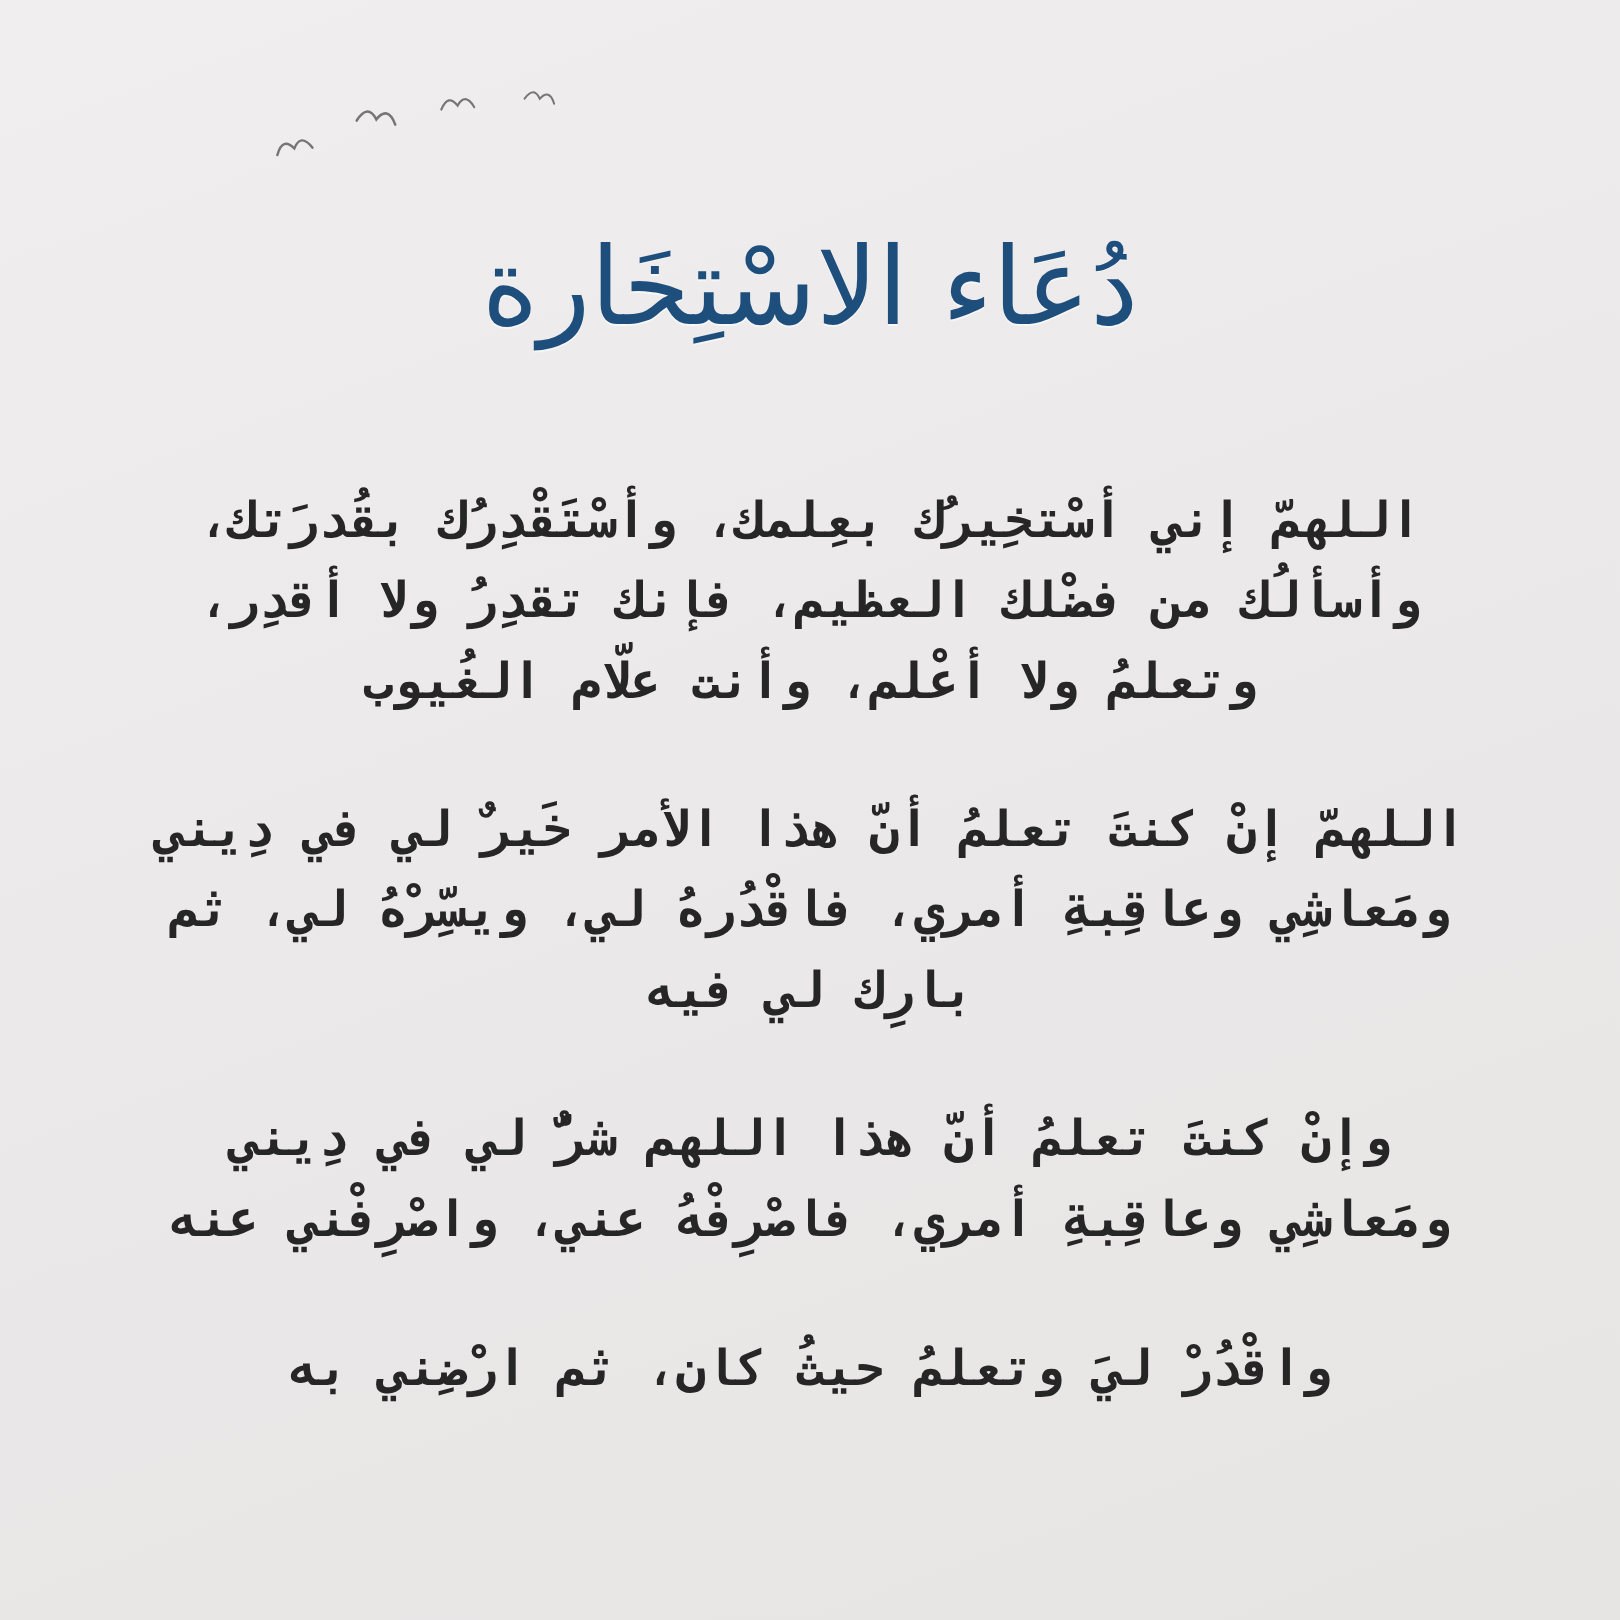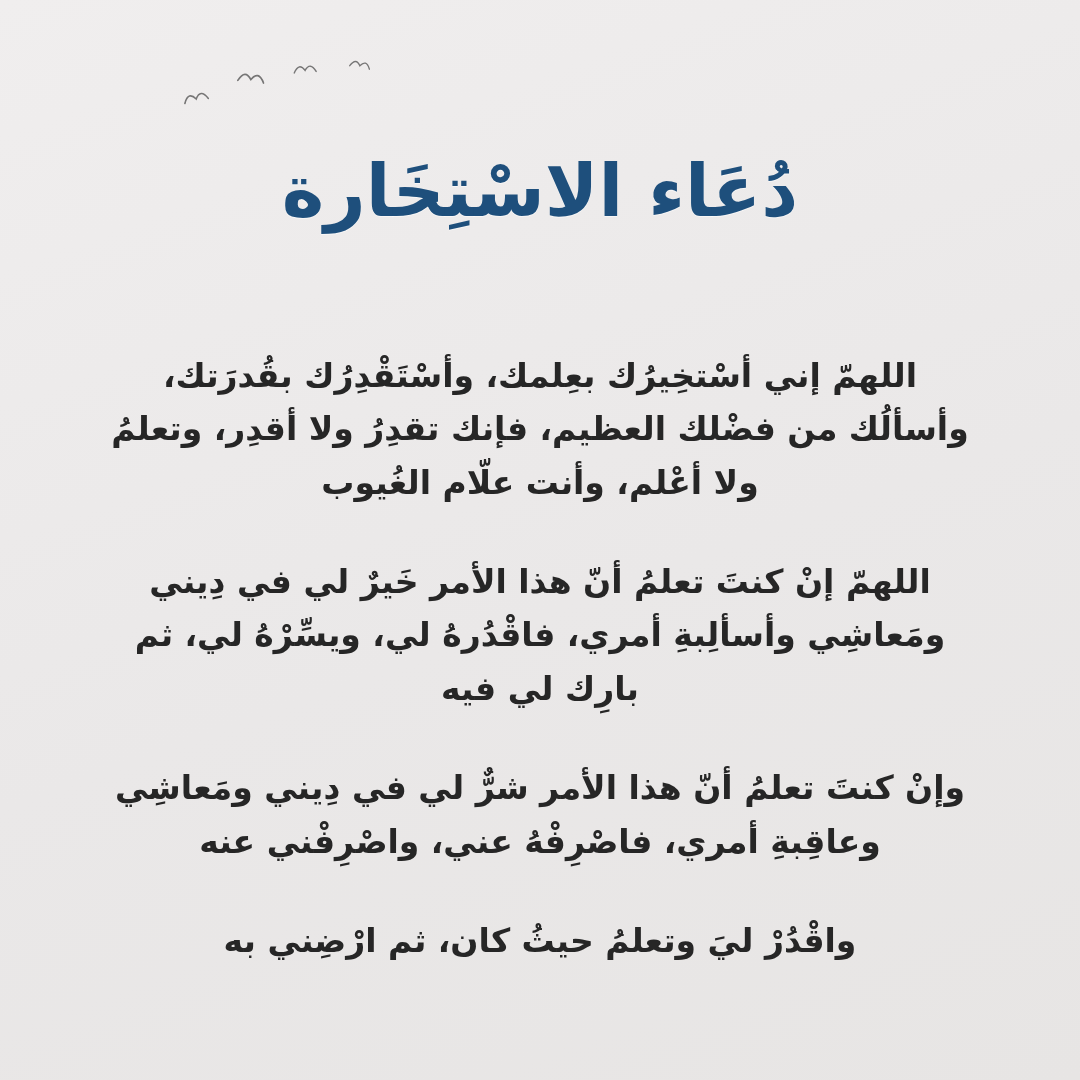--- a/index.html
+++ b/index.html
@@ -41,34 +41,35 @@
     line-height: 1;
     transform-origin: center;
     opacity: .75;
   }
   .bird svg { display: block; }
 
   .title {
     margin-top: 148px;
     color: #1e4f7c;
     font-size: 72px;
-    font-weight: bold;
+    font-weight: normal;
     letter-spacing: 0px;
     direction: rtl;
     text-align: center;
     line-height: 1.2;
     text-shadow: 0 1px 0 rgba(255,255,255,.55);
   }
 
   .body {
-    margin-top: 66px;
+    margin-top: 40px;
     width: 940px;
     direction: rtl;
     text-align: center;
     color: #2b2b2b;
+    font-family: Liberation Mono, monospace;
   }
 
   .para {
     font-size: 33px;
     font-weight: bold;
     line-height: 1.62;
     margin: 0 auto;
     color: #262626;
   }
   .para + .para { margin-top: 46px; }
@@ -103,18 +104,18 @@
       <svg width="22" height="10" viewBox="0 0 26 12" aria-hidden="true">
         <path d="M1 9 C5 1, 9 1, 13 7 C17 1, 21 1, 25 9" fill="none" stroke="#4f4f4f" stroke-width="1.6" stroke-linecap="round"></path>
       </svg>
     </span>
   </div>
 
   <h1 class="title">دُعَاء الاسْتِخَارة</h1>
 
   <div class="body">
     <p class="para p1">اللهمّ إني أسْتخِيرُك بعِلمك، وأسْتَقْدِرُك بقُدرَتك، وأسألُك من فضْلك العظيم، فإنك تقدِرُ ولا أقدِر، وتعلمُ ولا أعْلم، وأنت علّام الغُيوب</p>
-    <p class="para p2">اللهمّ إنْ كنتَ تعلمُ أنّ هذا الأمر خَيرٌ لي في دِيني ومَعاشِي وأسألِبةِ أمري، فاقْدُرهُ لي، ويسِّرْهُ لي، ثم بارِك لي فيه</p>
-    <p class="para p3">وإنْ كنتَ تعلمُ أنّ هذا الأمر شرٌّ لي في دِيني ومَعاشِي وعاقِبةِ أمري، فاصْرِفْهُ عني، واصْرِفْني عنه</p>
+    <p class="para p2">اللهمّ إنْ كنتَ تعلمُ أنّ هذا الأمر خَيرٌ لي في دِيني ومَعاشِي وعاقِبةِ أمري، فاقْدُرهُ لي، ويسِّرْهُ لي، ثم بارِك لي فيه</p>
+    <p class="para p3">وإنْ كنتَ تعلمُ أنّ هذا اللهم شرٌّ لي في دِيني ومَعاشِي وعاقِبةِ أمري، فاصْرِفْهُ عني، واصْرِفْني عنه</p>
     <p class="para p4">واقْدُرْ ليَ وتعلمُ حيثُ كان، ثم ارْضِني به</p>
   </div>
 
 </div>
 
 </body></html>

